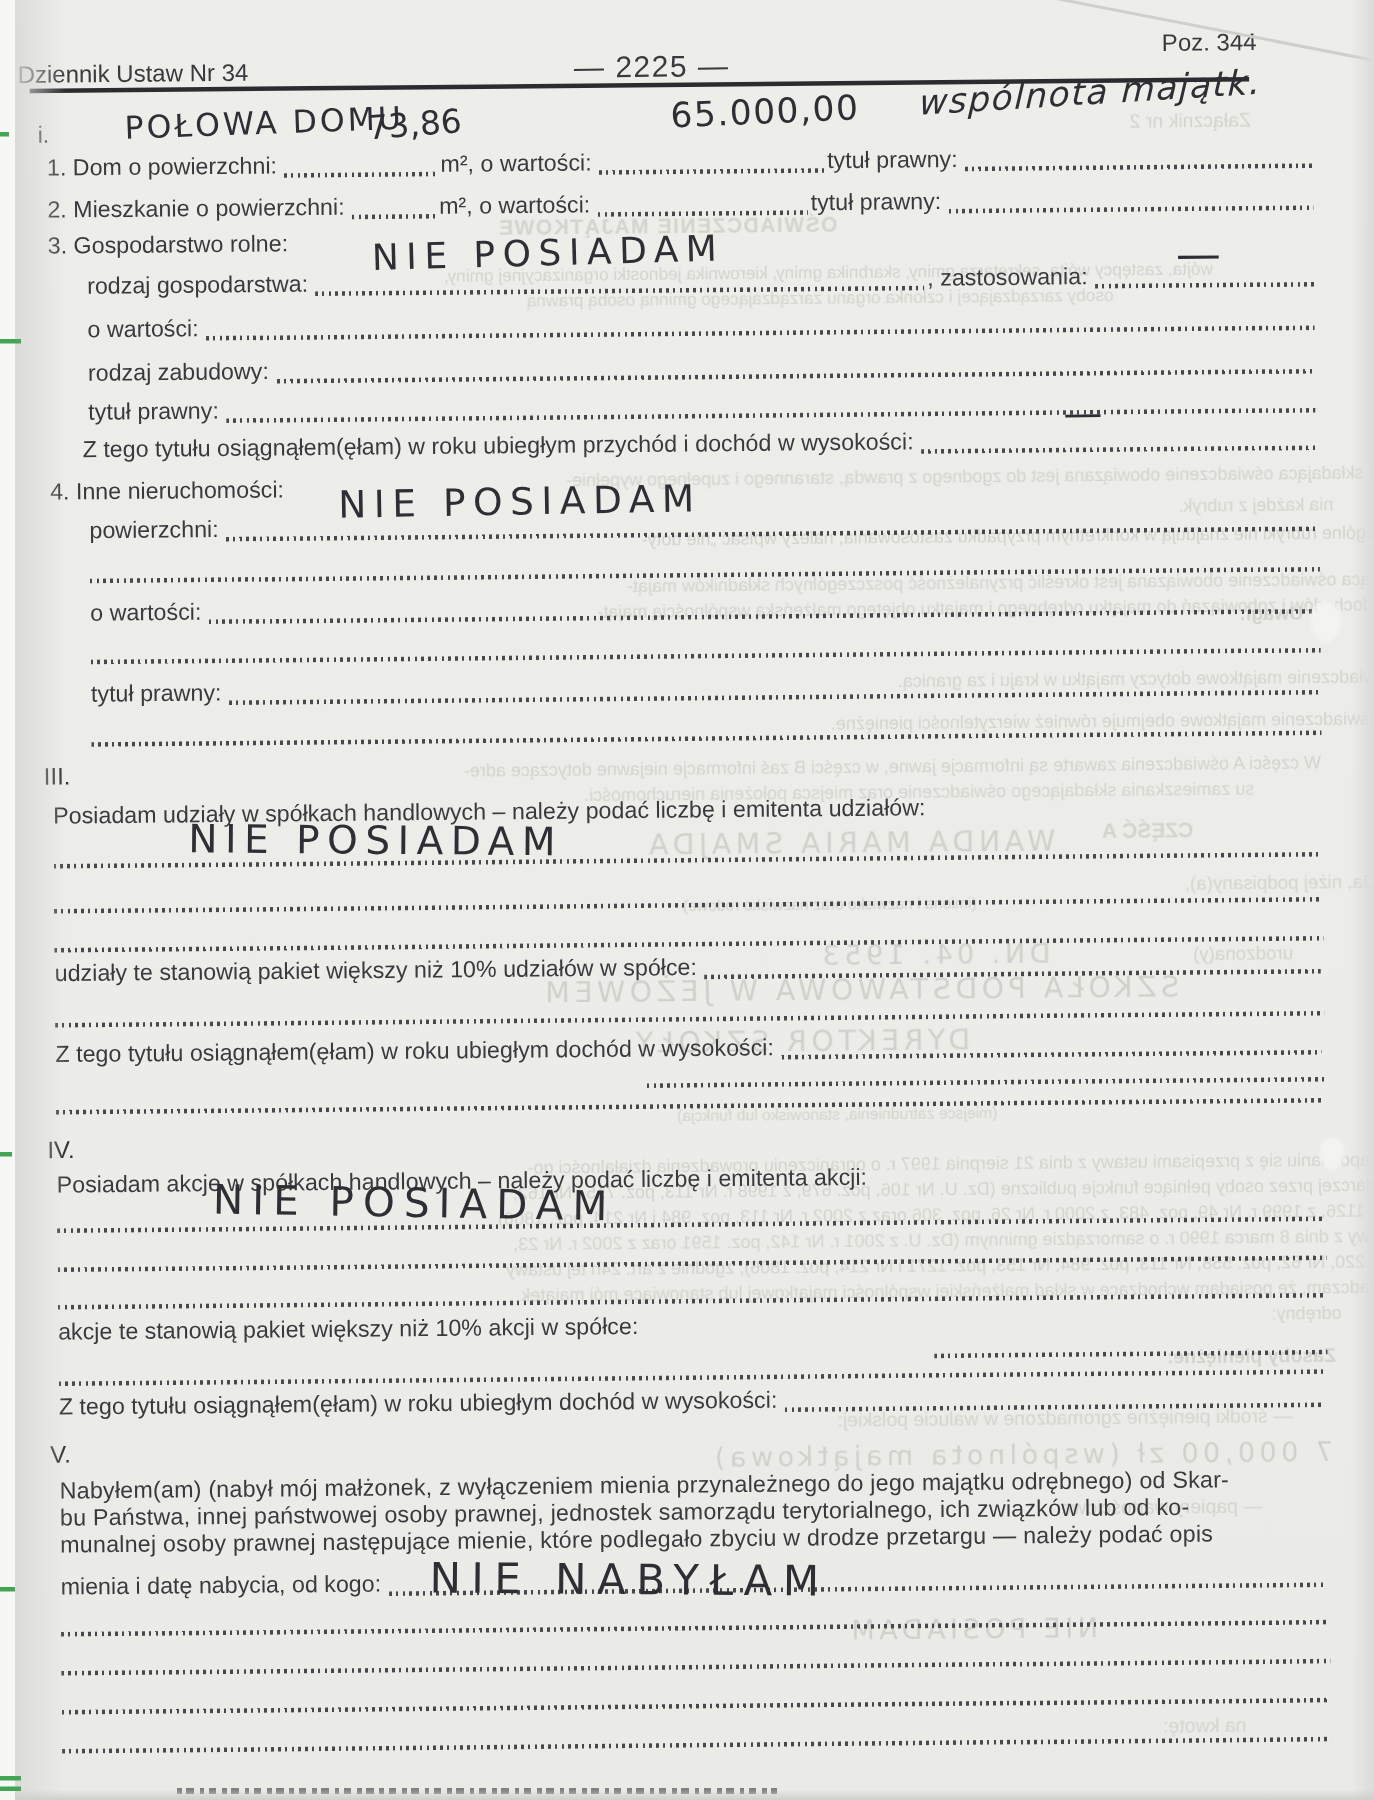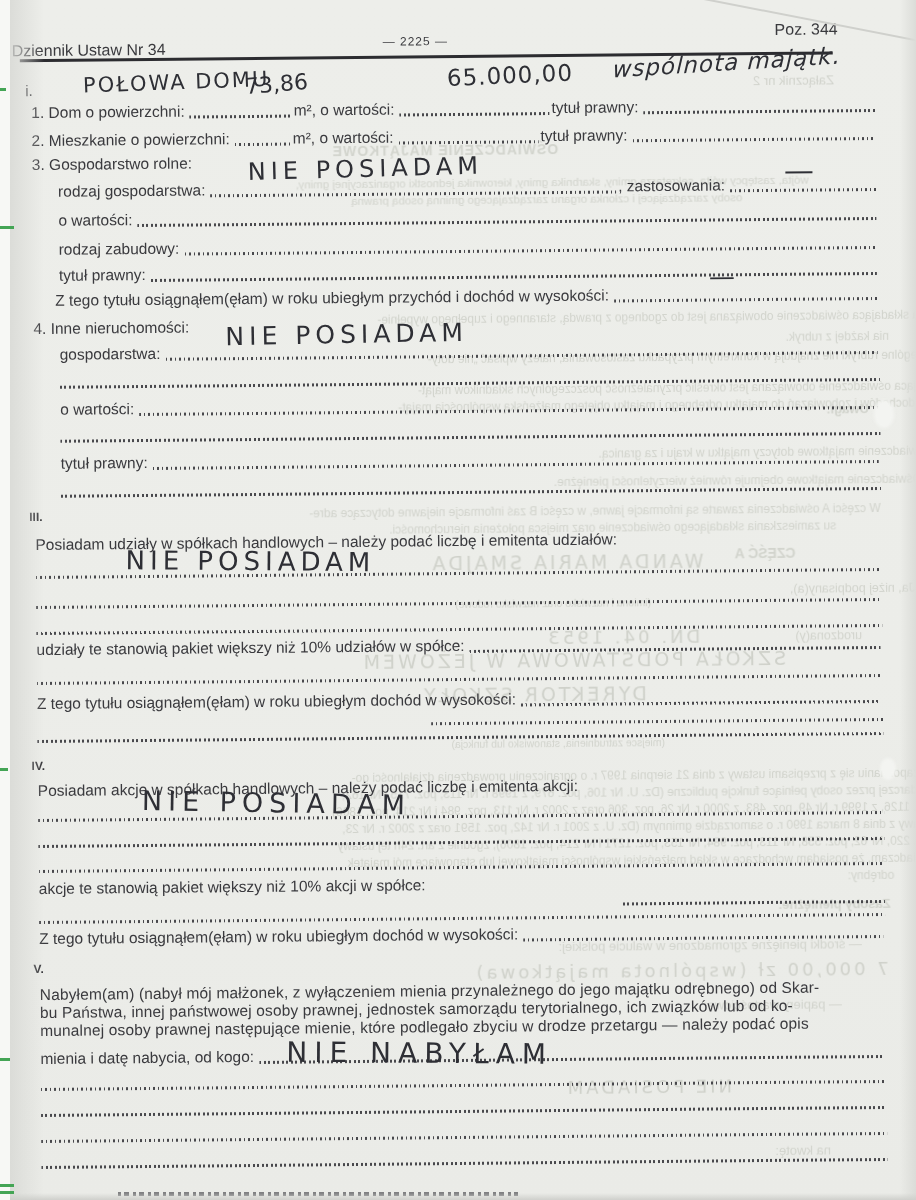--- a/index.html
+++ b/index.html
@@ -12,21 +12,21 @@
   
   .print{position:absolute;color:#3a3a3e;font-size:15.5px;white-space:nowrap;z-index:3;}
   .row{position:absolute;display:flex;align-items:baseline;color:#3a3a3e;
        font-size:15.5px;white-space:nowrap;z-index:3;}
   .row .lbl{white-space:nowrap;}
   .dots{height:2.6px;align-self:flex-end;margin:0 2px 2px 5px;
         background:repeating-linear-gradient(90deg,#48484c 0,#48484c 1.7px,transparent 1.7px,transparent 4.5px);}
   .dots.grow{flex:1;}
   .dotrow{position:absolute;height:2.6px;z-index:3;
         background:repeating-linear-gradient(90deg,#48484c 0,#48484c 1.7px,transparent 1.7px,transparent 4.5px);}
-  .marker{position:absolute;color:#323236;font-weight:bold;font-size:12px;z-index:3;}
+  .marker{position:absolute;color:#323236;font-weight:normal;font-size:16px;z-index:3;}
   .hrule{position:absolute;left:25px;top:55px;width:813px;height:2.6px;background:#2c2c30;z-index:3;}
   
   .hw{position:absolute;color:#2e2f35;font-family:"DejaVu Sans",sans-serif;
       white-space:nowrap;z-index:5;transform-origin:0 50%;}
   
   .bleed{position:absolute;transform:scaleX(-1);color:#d2d4cd;white-space:nowrap;
          z-index:1;filter:blur(0.4px);font-family:"Liberation Sans",sans-serif;}
   .bleed.bold{font-weight:bold;}
   .bleed.hwb{color:#cfd1ca;font-family:"DejaVu Sans",sans-serif;letter-spacing:3px;}
   
@@ -84,21 +84,21 @@
     <div class="bleed" style="left:555px;top:940px;font-size:13px;">— środki pieniężne zgromadzone w walucie polskiej:</div>
     <div class="bleed hwb" style="left:470px;top:962px;font-size:18px;">7 000,00 zł (wspólnota majątkowa)</div>
     <div class="bleed" style="left:700px;top:1000px;font-size:13px;">— papiery wartościowe:</div>
     <div class="bleed hwb" style="left:560px;top:1078px;font-size:18px;">NIE POSIADAM</div>
     <div class="bleed" style="left:770px;top:1146px;font-size:13px;">na kwotę:</div>
   </div>
 
   <div class="page">
 
     <div class="print" style="left:17px;top:38px;font-size:16px;">Dziennik Ustaw Nr 34</div>
-    <div class="print" style="left:388px;top:34px;font-size:12px;letter-spacing:1px;text-align:right;">— 2225 —</div>
+    <div class="print" style="left:388px;top:34px;font-size:20px;letter-spacing:1px;text-align:right;">— 2225 —</div>
     <div class="print" style="left:780px;top:24px;font-size:16px;">Poz. 344</div>
     <div class="hrule"></div>
 
     <div class="print" style="left:30px;top:78px;">i.</div>
 
     <div class="row" style="left:36px;top:100px;right:34px;">
       <span class="lbl">1. Dom o powierzchni:</span>
       <span class="dots" style="width:102px;"></span>
       <span class="lbl">m², o wartości:</span>
       <span class="dots" style="width:150px;"></span>
@@ -134,21 +134,21 @@
       <span class="lbl">tytuł prawny:</span>
       <span class="dots grow"></span>
     </div>
     <div class="row" style="left:58px;top:288px;right:34px;">
       <span class="lbl">Z tego tytułu osiągnąłem(ęłam) w roku ubiegłym przychód i dochód w wysokości:</span>
       <span class="dots grow"></span>
     </div>
 
     <div class="print" style="left:36px;top:316px;">4. Inne nieruchomości:</div>
     <div class="row" style="left:62px;top:342px;right:34px;">
-      <span class="lbl">gospodarstwa:</span>
+      <span class="lbl">powierzchni:</span>
       <span class="dots grow"></span>
     </div>
     <div class="dotrow" style="left:62px;top:382px;right:34px;"></div>
     <div class="row" style="left:62px;top:397px;right:34px;">
       <span class="lbl">o wartości:</span>
       <span class="dots grow"></span>
     </div>
     <div class="dotrow" style="left:62px;top:436px;right:34px;"></div>
     <div class="row" style="left:62px;top:451px;right:34px;">
       <span class="lbl">tytuł prawny:</span>

